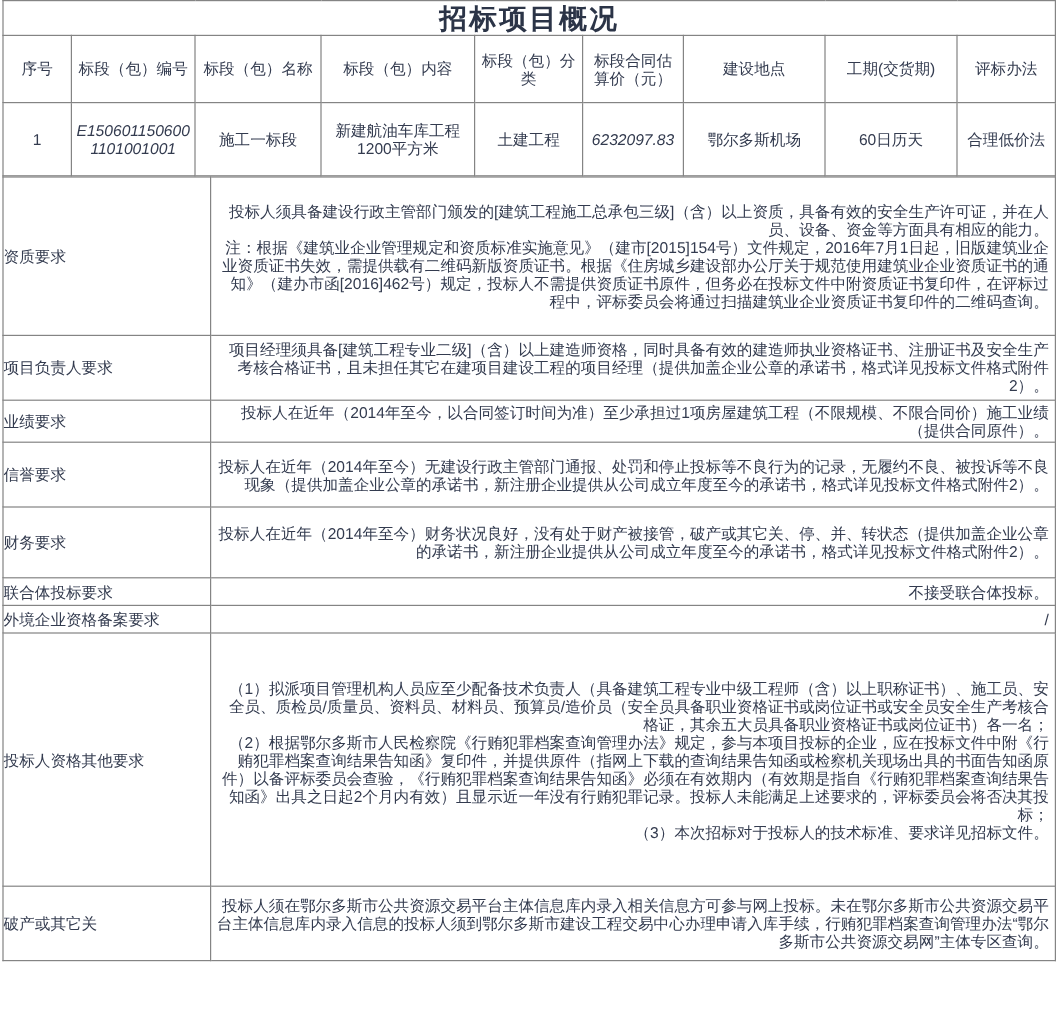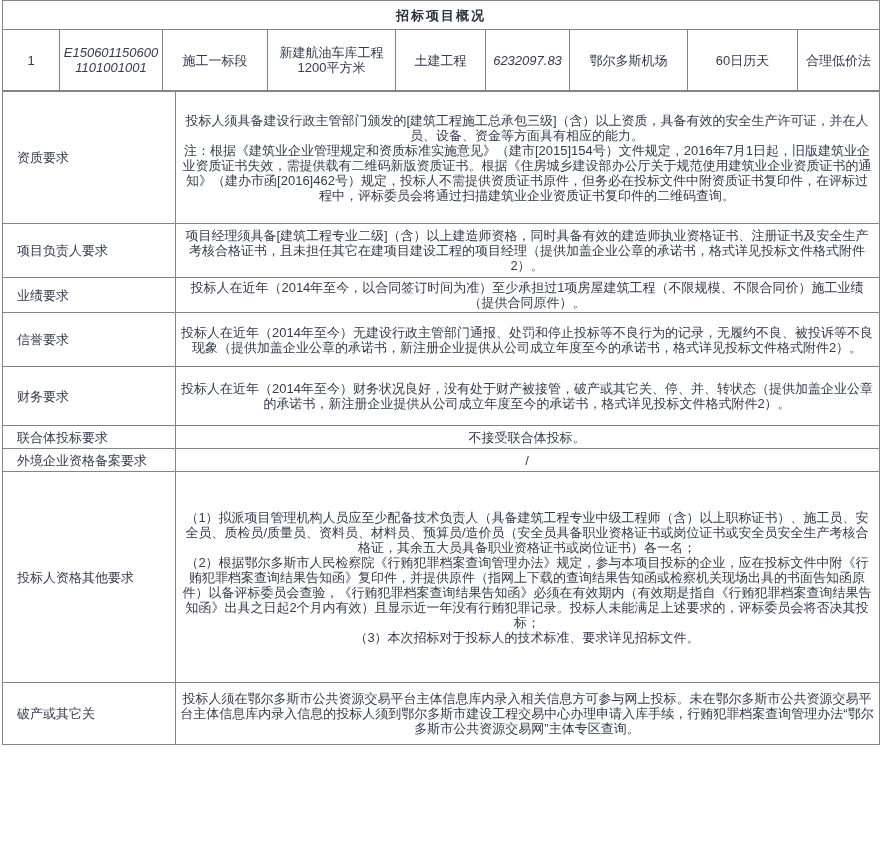--- a/index.html
+++ b/index.html
@@ -19,36 +19,36 @@
   }
   td {
     border: 1px solid #848484;
     font-size: 13px;
     line-height: 15px;
     padding: 1px 3px;
     vertical-align: middle;
     overflow: hidden;
   }
   .section-title {
-    font-size: 13px;
+    font-size: 23px;
     font-weight: bold;
     text-align: center;
     color: #2b3447;
     height: 26px;
     padding: 1px;
     letter-spacing: 2px;
   }
   
   .ov td { text-align: center; }
   .ov .hdr { height: 56px; }
   .ov .datarow td { height: 58px; }
   .break-all { word-break: break-all; font-style: italic; }
   
-  .qf td.label { text-align: left; padding-left: 14px; }
-  .qf td.content { text-align: center; white-space: pre-wrap; padding: 2px 5px 2px 4px; }
+  .qf td.label { text-align: left; padding-left: 0; }
+  .qf td.content { text-align: right; white-space: pre-wrap; padding: 2px 5px 2px 4px; }
   .rh-0 { height: 132px; }
   .rh-1 { height: 54px; }
   .rh-2 { height: 25px; }
   .rh-3 { height: 54px; }
   .rh-4 { height: 59px; margin-left: 32px; }
   .rh-5 { height: 23px; }
   .rh-6 { height: 23px; margin-top: 18px; }
   .rh-7 { height: 211px; }
   .rh-8 { height: 62px; }
 </style>
@@ -65,20 +65,31 @@
       <col style="width:128px">
         <col style="width:90px">
         <col style="width:84px">
       <col style="width:118px">
         <col style="width:110px">
         <col style="width:82px">
     </colgroup>
     <tbody>
         <tr>
       <td colspan="9" class="section-title">招标项目概况</td>
+    </tr>
+    <tr class="hdr">
+      <td>序号</td>
+      <td>标段（包）编号</td>
+      <td>标段（包）名称</td>
+      <td>标段（包）内容</td>
+      <td>标段（包）分类</td>
+      <td>标段合同估算价（元）</td>
+      <td>建设地点</td>
+      <td>工期(交货期)</td>
+      <td>评标办法</td>
     </tr>
     <tr class="datarow">
       <td>1</td>
       <td class="break-all">E1506011506001101001001</td>
       <td>施工一标段</td>
       <td>新建航油车库工程1200平方米</td>
       <td>土建工程</td>
       <td class="break-all">6232097.83</td>
       <td>鄂尔多斯机场</td>
       <td>60日历天</td>

